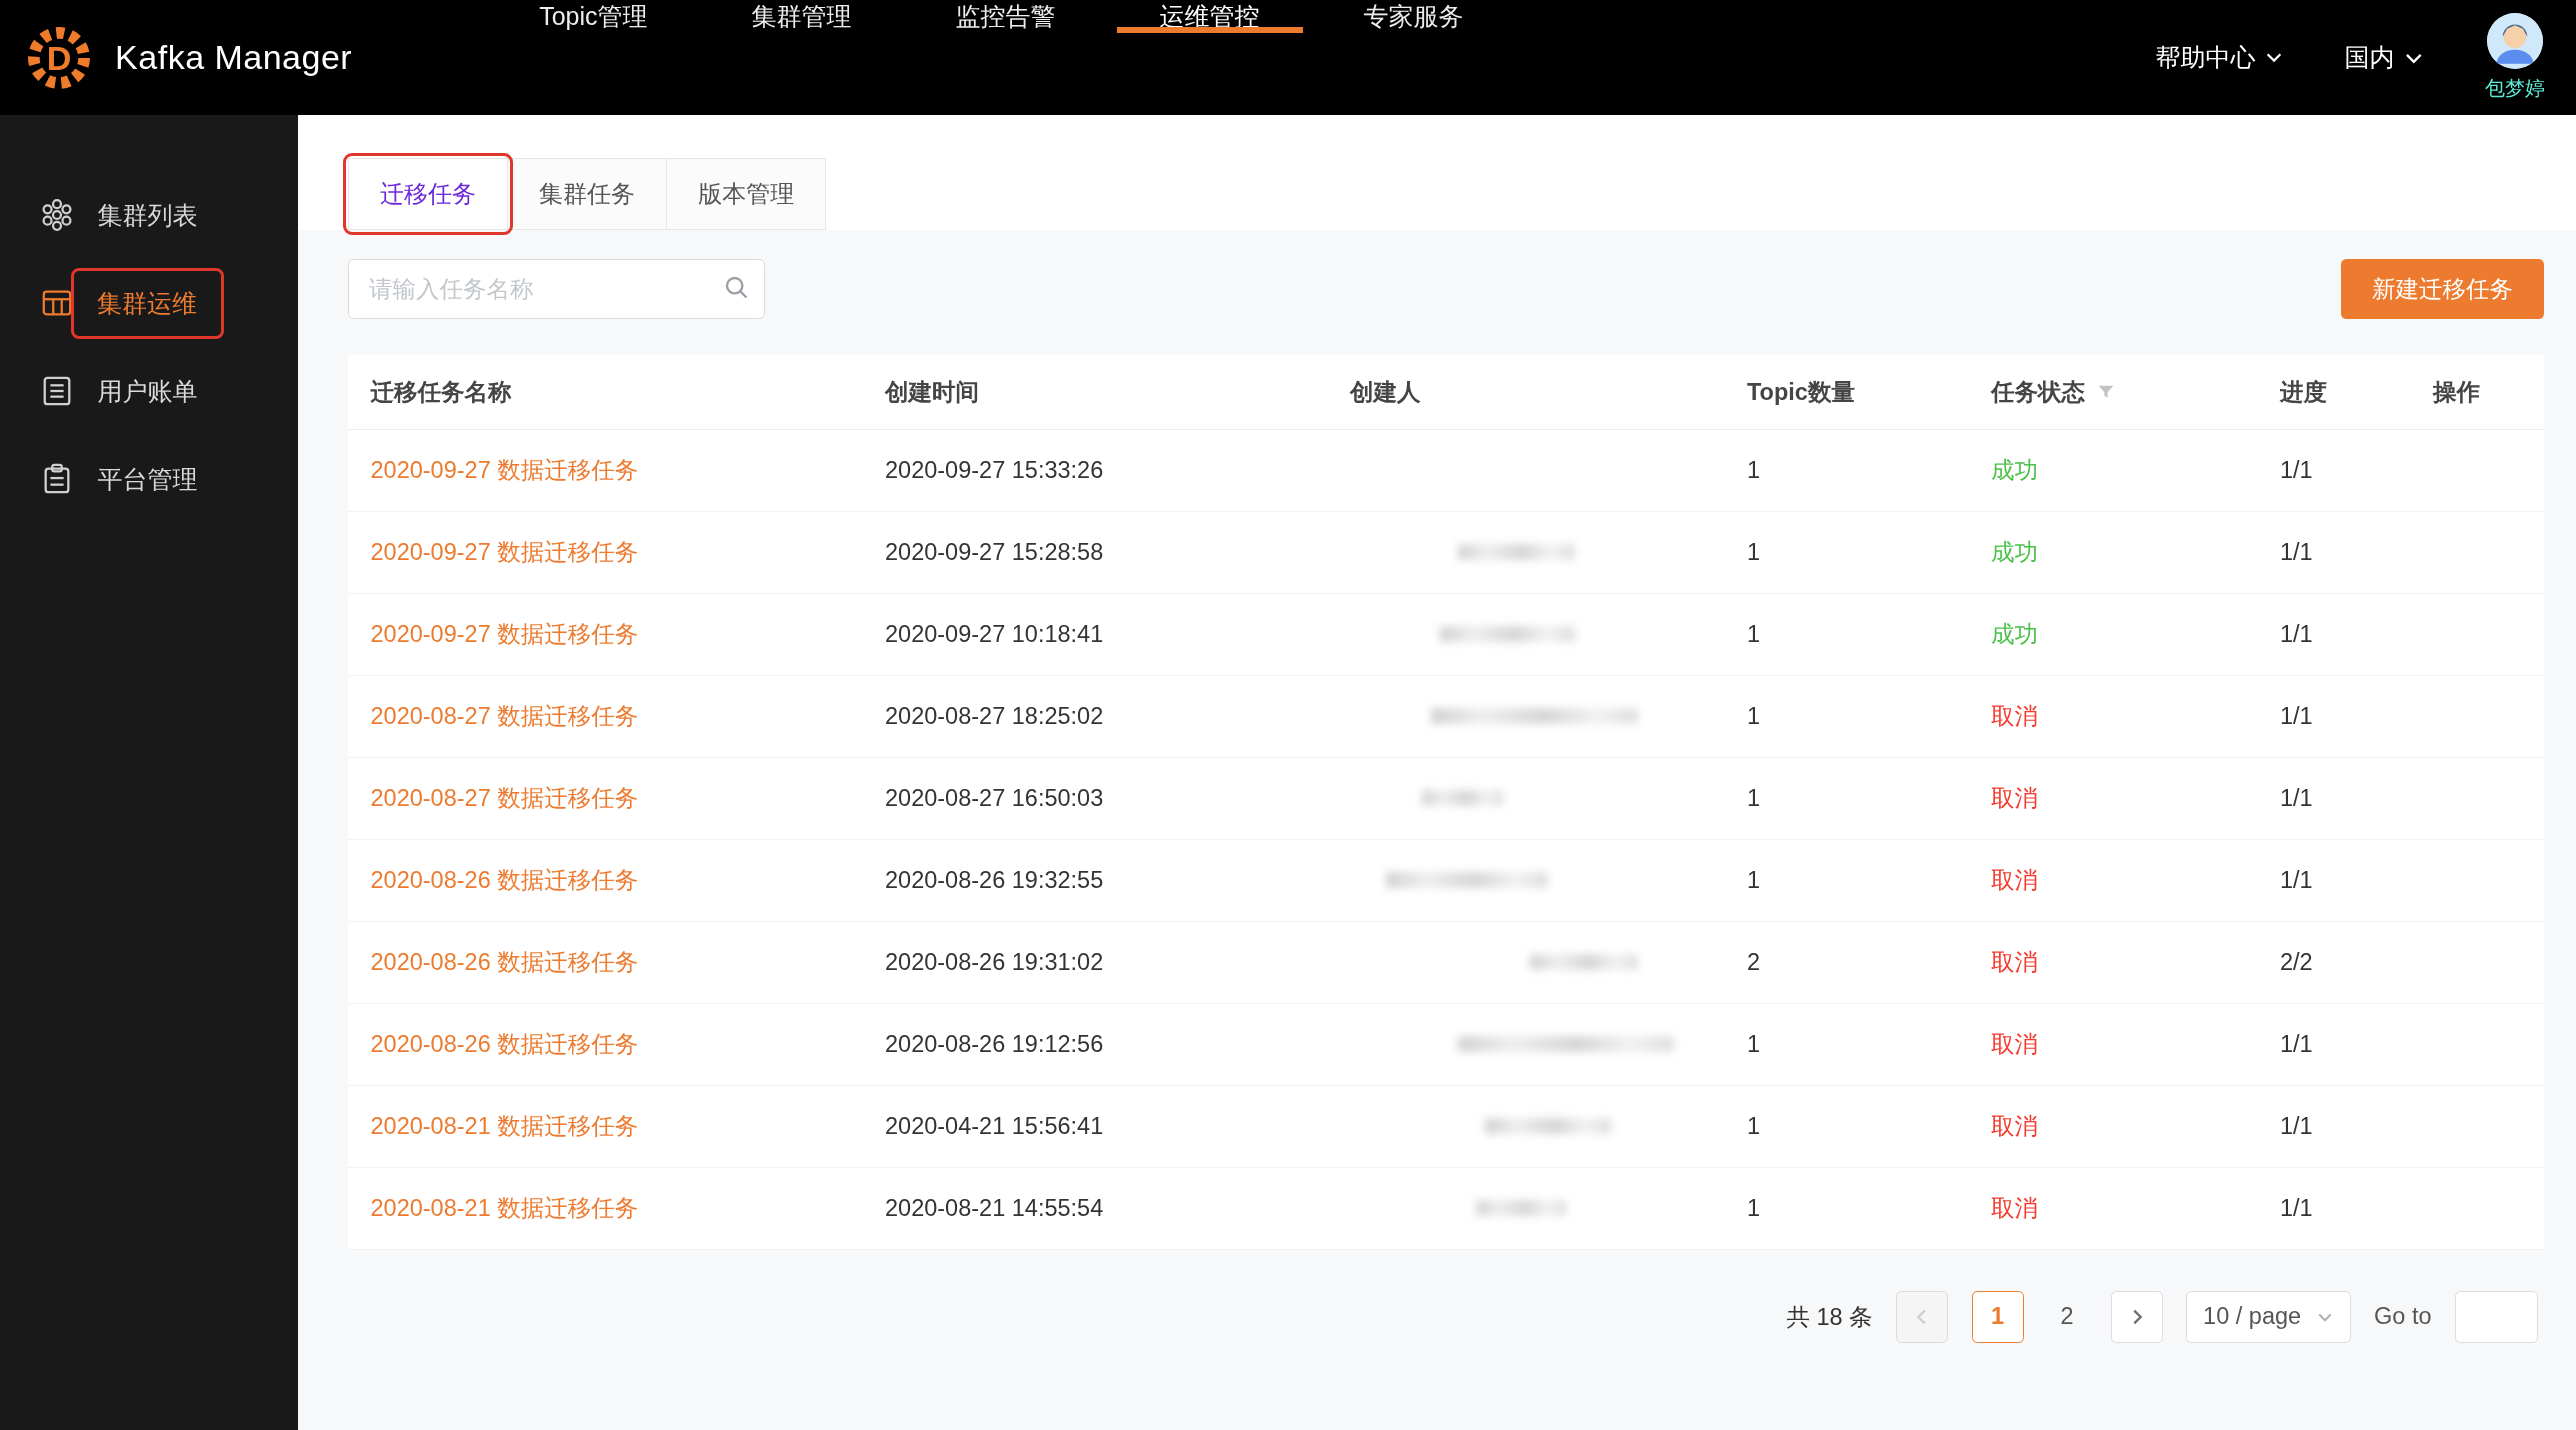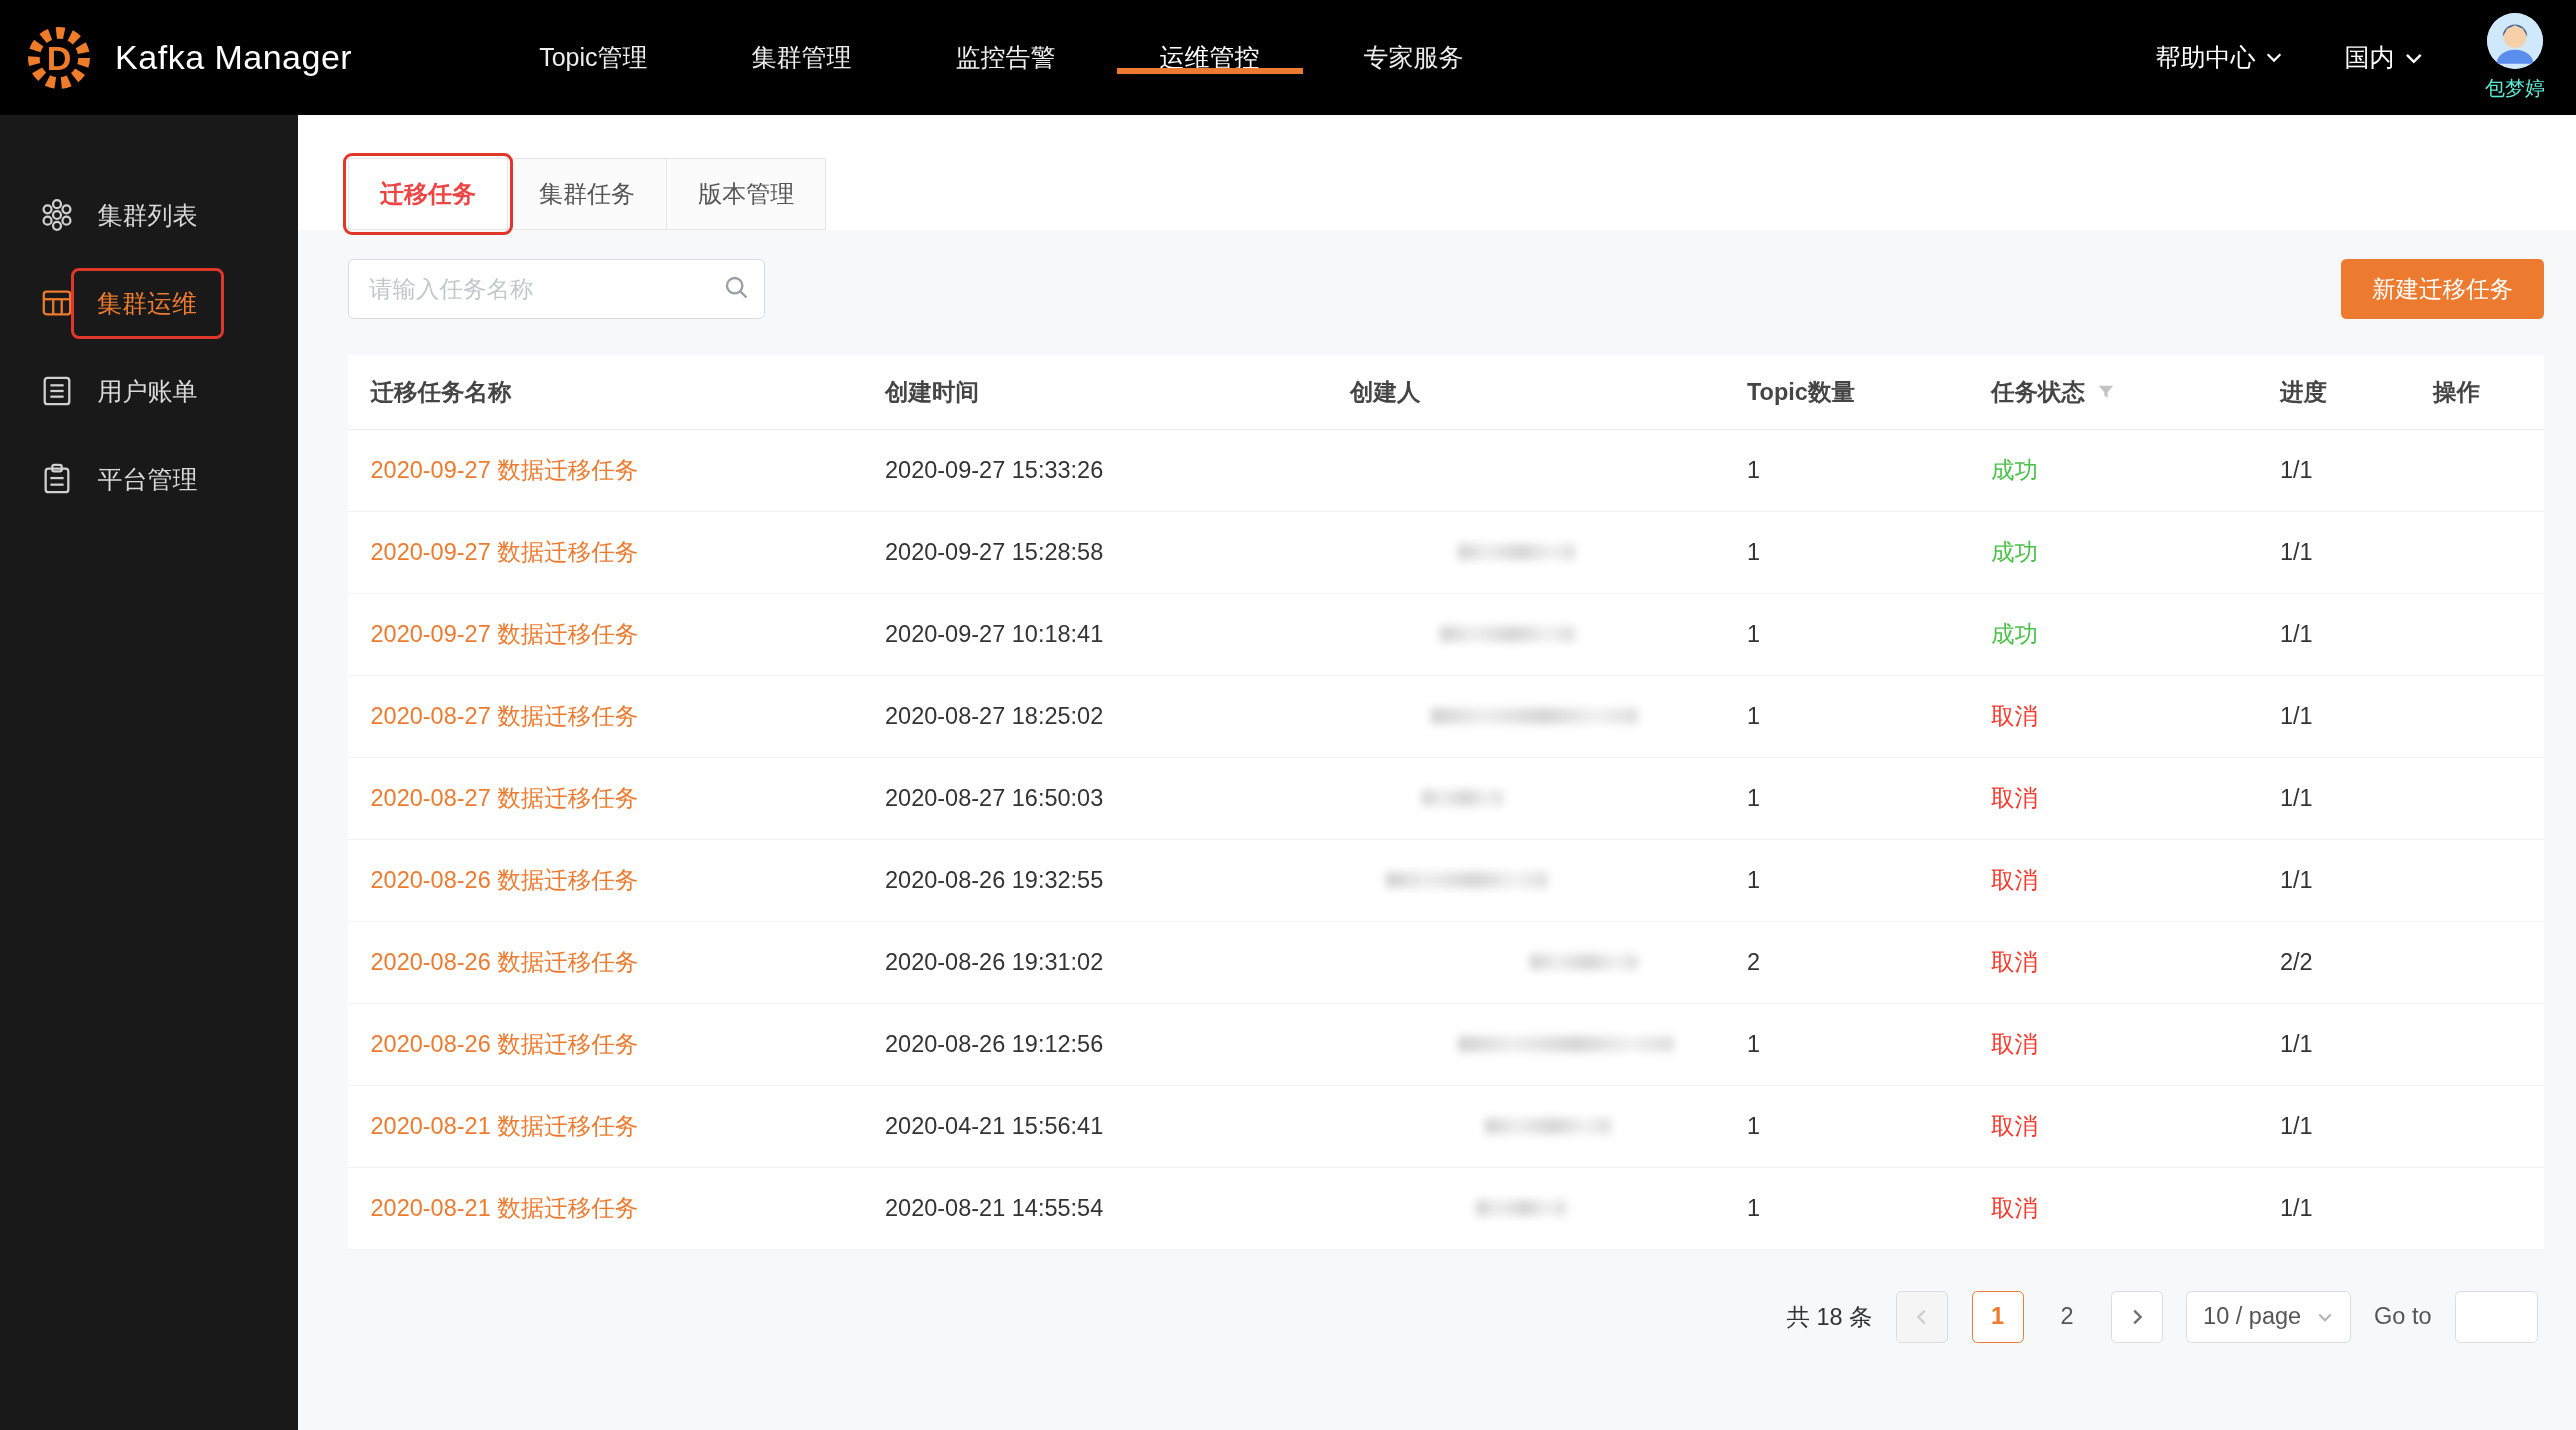--- a/index.html
+++ b/index.html
@@ -13,21 +13,21 @@
   body{
     width:2576px;height:1431px;overflow:hidden;
     font-family:"Liberation Sans","DejaVu Sans",sans-serif;color:#333;
   }
   .app{width:2576px;height:1431px;display:grid;grid-template-rows:115px 1fr;grid-template-columns:298px 1fr;}
 
   
   header{grid-column:1/3;background:#000;display:flex;align-items:center;padding:0 31px 0 23.5px;position:relative;}
   .logo{width:70px;height:70px;flex:0 0 auto;position:relative;}
   .app-title{color:#fff;font-size:34px;font-weight:500;margin-left:21.6px;letter-spacing:0.5px;white-space:nowrap;}
-  nav{display:flex;margin-left:135px;height:115px;align-items:center;}
+  nav{display:flex;margin-left:135px;height:115px;align-items:flex-start;}
   .nav-item{position:relative;display:flex;align-items:center;padding:0 52px;color:#ededed;font-size:25px;cursor:pointer;white-space:nowrap;}
   .nav-item.active{color:#fff;}
   .nav-item.active::after{content:"";position:absolute;left:9px;right:9px;bottom:0;height:6.3px;background:var(--accent);}
   .header-right{margin-left:auto;display:flex;align-items:center;gap:60px;}
   .dropdown{display:flex;align-items:center;gap:9px;color:#fff;font-size:25px;cursor:pointer;white-space:nowrap;}
   .user{display:flex;flex-direction:column;align-items:center;gap:5.4px;cursor:pointer;}
   .avatar{width:56px;height:56px;border-radius:50%;overflow:hidden;background:#cfe8fa;}
   .username{color:#5eead4;font-size:20px;white-space:nowrap;text-align:center;}
 
   
@@ -35,21 +35,21 @@
   .side-item{display:flex;align-items:center;gap:23.5px;height:88px;padding-left:40px;color:#d9d9d9;font-size:25px;cursor:pointer;white-space:nowrap;}
   .side-item .icon{width:34px;height:34px;flex:0 0 auto;display:flex;align-items:center;justify-content:center;}
   .side-item.active{color:var(--accent);}
   .side-item.active .side-label{border:3.6px solid var(--annotation);border-radius:8px;padding:16px 23.5px;margin-left:-27px;}
 
   
   main{grid-row:2;background:#f7f8f9;overflow:hidden;display:flex;flex-direction:column;}
   .tabs-strip{background:#fff;padding:43px 0 0 50px;display:flex;}
   .tab{min-width:146px;height:72px;padding:0 31px;display:flex;align-items:center;justify-content:center;
        font-size:24px;color:#555;background:#fbfbfb;border:0.9px solid #e6e6e6;margin-right:-0.9px;cursor:pointer;position:relative;}
-  .tab.active{background:#fff;color:#ef4444;z-index:2;font-weight:bold;}
+  .tab.active{background:#fff;color:#6d28d9;z-index:2;}
   .tab.active::after{content:"";position:absolute;top:-6.3px;left:-6.3px;right:-6.3px;bottom:-6.3px;border:3.6px solid var(--annotation);border-radius:9px;pointer-events:none;}
 
   .toolbar{display:flex;align-items:center;justify-content:space-between;padding:29px 32px 0 50px;}
   .search-box{position:relative;width:417px;}
   .search-input{width:100%;height:60px;border:0.9px solid #d9d9d9;border-radius:5.4px;background:#fff;
        padding:0 56px 0 20px;font-size:23.5px;color:#333;outline:none;}
   .search-input::placeholder{color:#c3c7cc;}
   .search-icon{position:absolute;right:14.4px;top:14.4px;}
   .create-btn{height:60px;padding:0 31px;background:var(--accent);color:#fff;font-size:23.5px;border:none;border-radius:5.4px;cursor:pointer;white-space:nowrap;}
 

